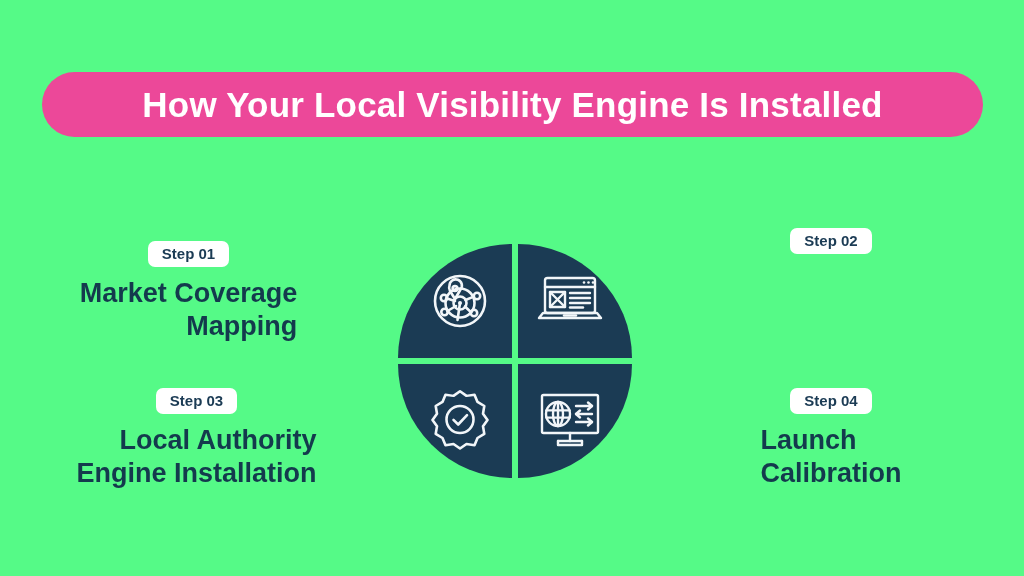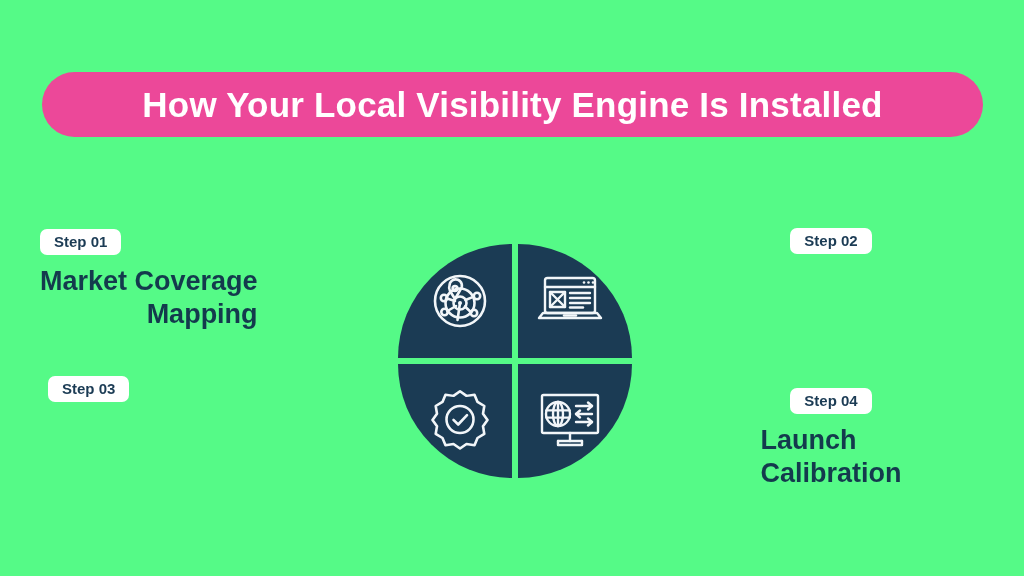--- a/index.html
+++ b/index.html
@@ -40,21 +40,21 @@
     line-height: 1;
   }
 
   
   .step {
     position: absolute;
     display: flex;
     flex-direction: column;
   }
 
-  .step-left  { align-items: flex-start; text-align: right; }
+  .step-left  { align-items: center; text-align: right; margin-top: 12px; }
   .step-right { align-items: center; text-align: left; }
 
   .badge {
     background: #ffffff;
     color: #1b3b54;
     font-size: 15px;
     font-weight: bold;
     border-radius: 7px;
     padding: 5px 14px 6px 14px;
     line-height: 1;
@@ -118,20 +118,22 @@
   <div class="step-title">Market Coverage
 Mapping</div>
 </div>
 
 <div class="step step-right" id="step-2">
   <span class="badge">Step 02</span>
 </div>
 
 <div class="step step-left" id="step-3">
   <span class="badge">Step 03</span>
+  <div class="step-title">Local Authority
+Engine Installation</div>
 </div>
 
 <div class="step step-right" id="step-4">
   <span class="badge">Step 04</span>
   <div class="step-title">Launch
 Calibration</div>
 </div>
 
 <div class="circle-wrap">
 

